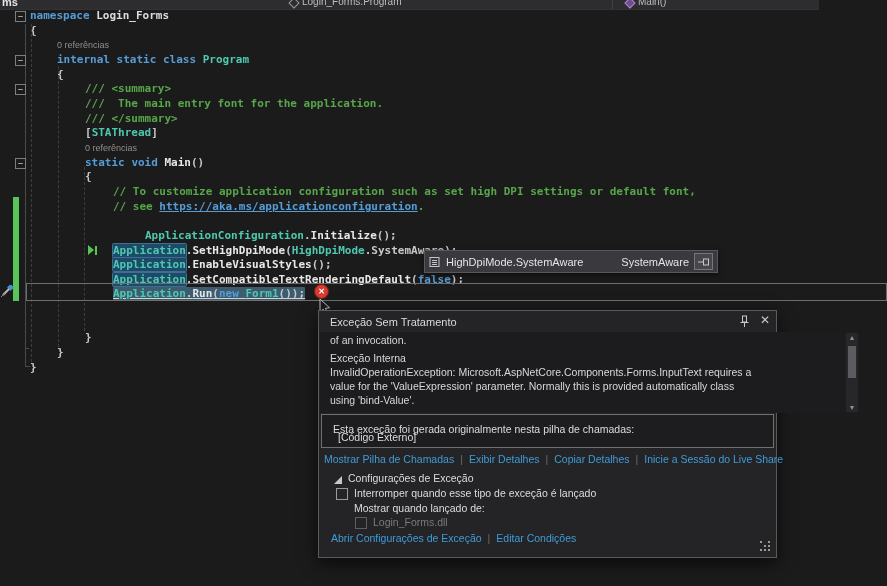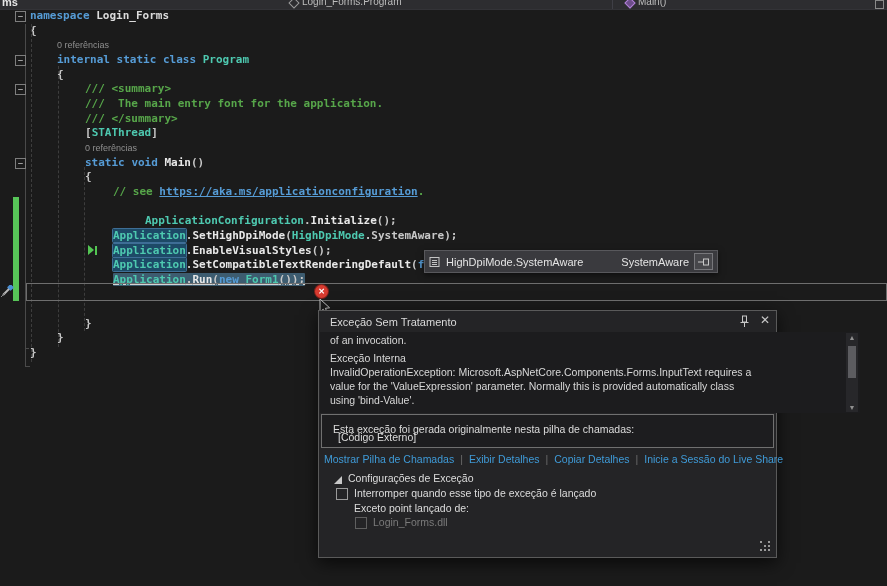--- a/index.html
+++ b/index.html
@@ -1,19 +1,19 @@
 <!DOCTYPE html>
 <html><head>
 <meta charset="utf-8">
 <style>
   html,body{margin:0;padding:0;background:#101010;}
   .screen{position:relative;width:887px;height:586px;overflow:hidden;background:#1B1B1B;
           font-family:"Liberation Sans",sans-serif;}
   
-  .navbar{position:absolute;left:0;top:0;width:887px;height:9px;background:#2D2D30;overflow:hidden;
+  .navbar{position:absolute;left:0;top:0;width:819px;height:9px;background:#2D2D30;overflow:hidden;
           border-bottom:1px solid #333337;}
   .nav-item{position:absolute;top:-4px;font-size:10px;color:#BDBDBD;white-space:nowrap;display:flex;gap:4px;align-items:center;}
   .nav-left{left:2px;color:#E6E6E6;font-weight:bold;font-size:11px;}
   .nav-sep{position:absolute;left:612px;top:0;width:1px;height:9px;background:#3F3F46;}
   .nav-glyph{display:inline-block;width:6px;height:6px;border:1px solid #9A9A9A;transform:rotate(45deg);margin-top:2px;}
   .nav-glyph.purple{border-color:#B180D7;background:#6d4d8a;}
   .nav-box{position:absolute;left:875px;top:0px;width:7px;height:7px;border:1px solid #8a8a8a;}
   
   .editor{position:absolute;left:0;top:9px;width:712px;}
   .code-line{height:14.67px;line-height:14.67px;white-space:pre;
@@ -96,20 +96,21 @@
       <div class="code-line codelens" style="padding-left: 57px;">0 referências</div>
       <div class="code-line" style="padding-left: 57px;"><span class="tok-kw">internal</span><span class="tok-pl"> </span><span class="tok-kw">static</span><span class="tok-pl"> </span><span class="tok-kw">class</span><span class="tok-pl"> </span><span class="tok-ty">Program</span></div>
       <div class="code-line" style="padding-left: 57px;"><span class="tok-pl">{</span></div>
       <div class="code-line" style="padding-left: 85px;"><span class="tok-cm">/// &lt;summary&gt;</span></div>
       <div class="code-line" style="padding-left: 85px;"><span class="tok-cm">///  The main entry font for the application.</span></div>
       <div class="code-line" style="padding-left: 85px;"><span class="tok-cm">/// &lt;/summary&gt;</span></div>
       <div class="code-line" style="padding-left: 85px;"><span class="tok-pl">[</span><span class="tok-ty">STAThread</span><span class="tok-pl">]</span></div>
       <div class="code-line codelens" style="padding-left: 85px;">0 referências</div>
       <div class="code-line" style="padding-left: 85px;"><span class="tok-kw">static</span><span class="tok-pl"> </span><span class="tok-kw">void</span><span class="tok-pl"> </span><span class="tok-me">Main</span><span class="tok-pl">()</span></div>
       <div class="code-line" style="padding-left: 85px;"><span class="tok-pl">{</span></div>
+      <div class="code-line" style="padding-left: 113px;"><span class="tok-cm">// To customize application configuration such as set high DPI settings or default font,</span></div>
       <div class="code-line" style="padding-left: 113px;"><span class="tok-cm">// see </span><span class="tok-lnk">https://aka.ms/applicationconfiguration</span><span class="tok-cm">.</span></div>
       <div class="code-line" style="padding-left: 113px;"></div>
       <div class="code-line" style="padding-left: 113px; margin-left: 32px;"><span class="tok-ty">ApplicationConfiguration</span><span class="tok-pl">.</span><span class="tok-me">Initialize</span><span class="tok-pl">();</span></div>
       <div class="code-line" style="padding-left: 113px;"><span class="tok-ref">Application</span><span class="tok-pl">.</span><span class="tok-me">SetHighDpiMode</span><span class="tok-pl">(</span><span class="tok-ty">HighDpiMode</span><span class="tok-pl">.</span><span class="tok-pl">SystemAware</span><span class="tok-pl">);</span></div>
       <div class="code-line" style="padding-left: 113px;"><span class="tok-ref">Application</span><span class="tok-pl">.</span><span class="tok-me">EnableVisualStyles</span><span class="tok-pl">();</span></div>
       <div class="code-line" style="padding-left: 113px;"><span class="tok-ref">Application</span><span class="tok-pl">.</span><span class="tok-me">SetCompatibleTextRenderingDefault</span><span class="tok-pl">(</span><span class="tok-kw">false</span><span class="tok-pl">);</span></div>
       <div class="code-line" style="padding-left: 113px; text-decoration: underline;"><span class="sel"><span class="tok-ty">Application</span><span class="tok-pl">.</span><span class="tok-me">Run</span><span class="tok-pl">(</span><span class="tok-kw">new</span><span class="tok-pl"> </span><span class="tok-ty">Form1</span><span class="tok-pl">());</span></span></div>
       <div class="code-line" style="padding-left: 113px;"></div>
       <div class="code-line" style="padding-left: 113px;"></div>
       <div class="code-line" style="padding-left: 85px;"><span class="tok-pl">}</span></div>
@@ -200,24 +201,27 @@
     <div class="linkrow" style="left:5px;top:142px;">
       <span class="link">Mostrar Pilha de Chamadas</span><span class="lsep">|</span><span class="link">Exibir Detalhes</span><span class="lsep">|</span><span class="link">Copiar Detalhes</span><span class="lsep">|</span><span class="link">Inicie a Sessão do Live Share</span>
     </div>
 
     <div class="tri-exp"></div>
     <div style="position:absolute;left:29px;top:161px;">Configurações de Exceção</div>
 
     <div class="checkbox" style="left:17px;top:177px;"></div>
     <div style="position:absolute;left:35px;top:176px;">Interromper quando esse tipo de exceção é lançado</div>
 
-    <div style="position:absolute;left:35px;top:191px;">Exceto point lançado de:</div>
+    <div style="position:absolute;left:35px;top:191px;">Mostrar quando lançado de:</div>
 
     <div class="checkbox dim" style="left:36px;top:206px;"></div>
     <div class="dimtext" style="position:absolute;left:54px;top:205px;">Login_Forms.dll</div>
 
+    <div class="linkrow" style="left:12px;top:221px;">
+      <span class="link">Abrir Configurações de Exceção</span><span class="lsep">|</span><span class="link">Editar Condições</span>
+    </div>
 
     <div class="grip">
         <i></i>
       </div>
   </div>
 
 </div>
 
 </body></html>

